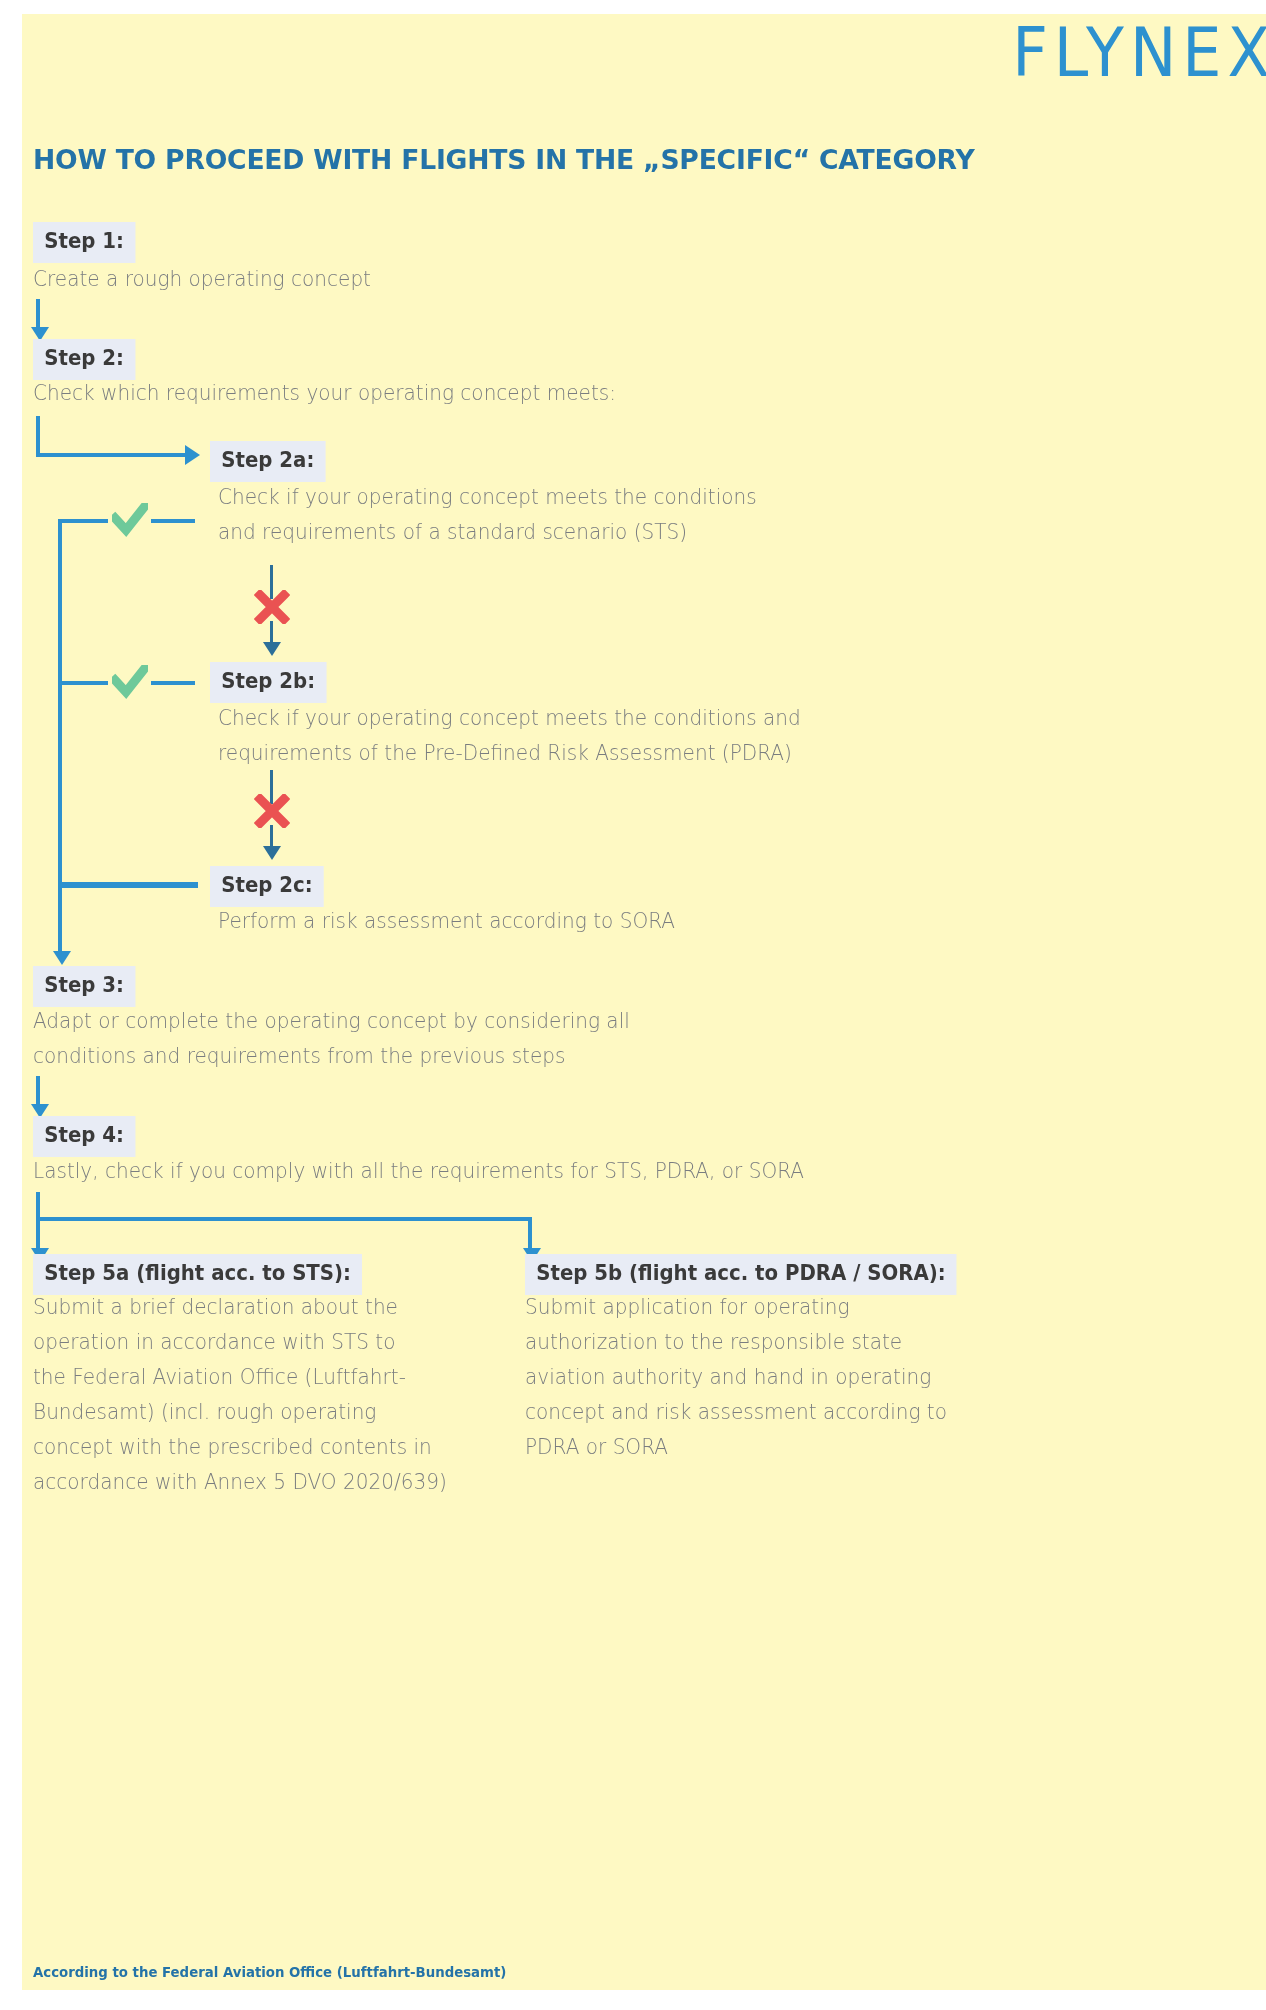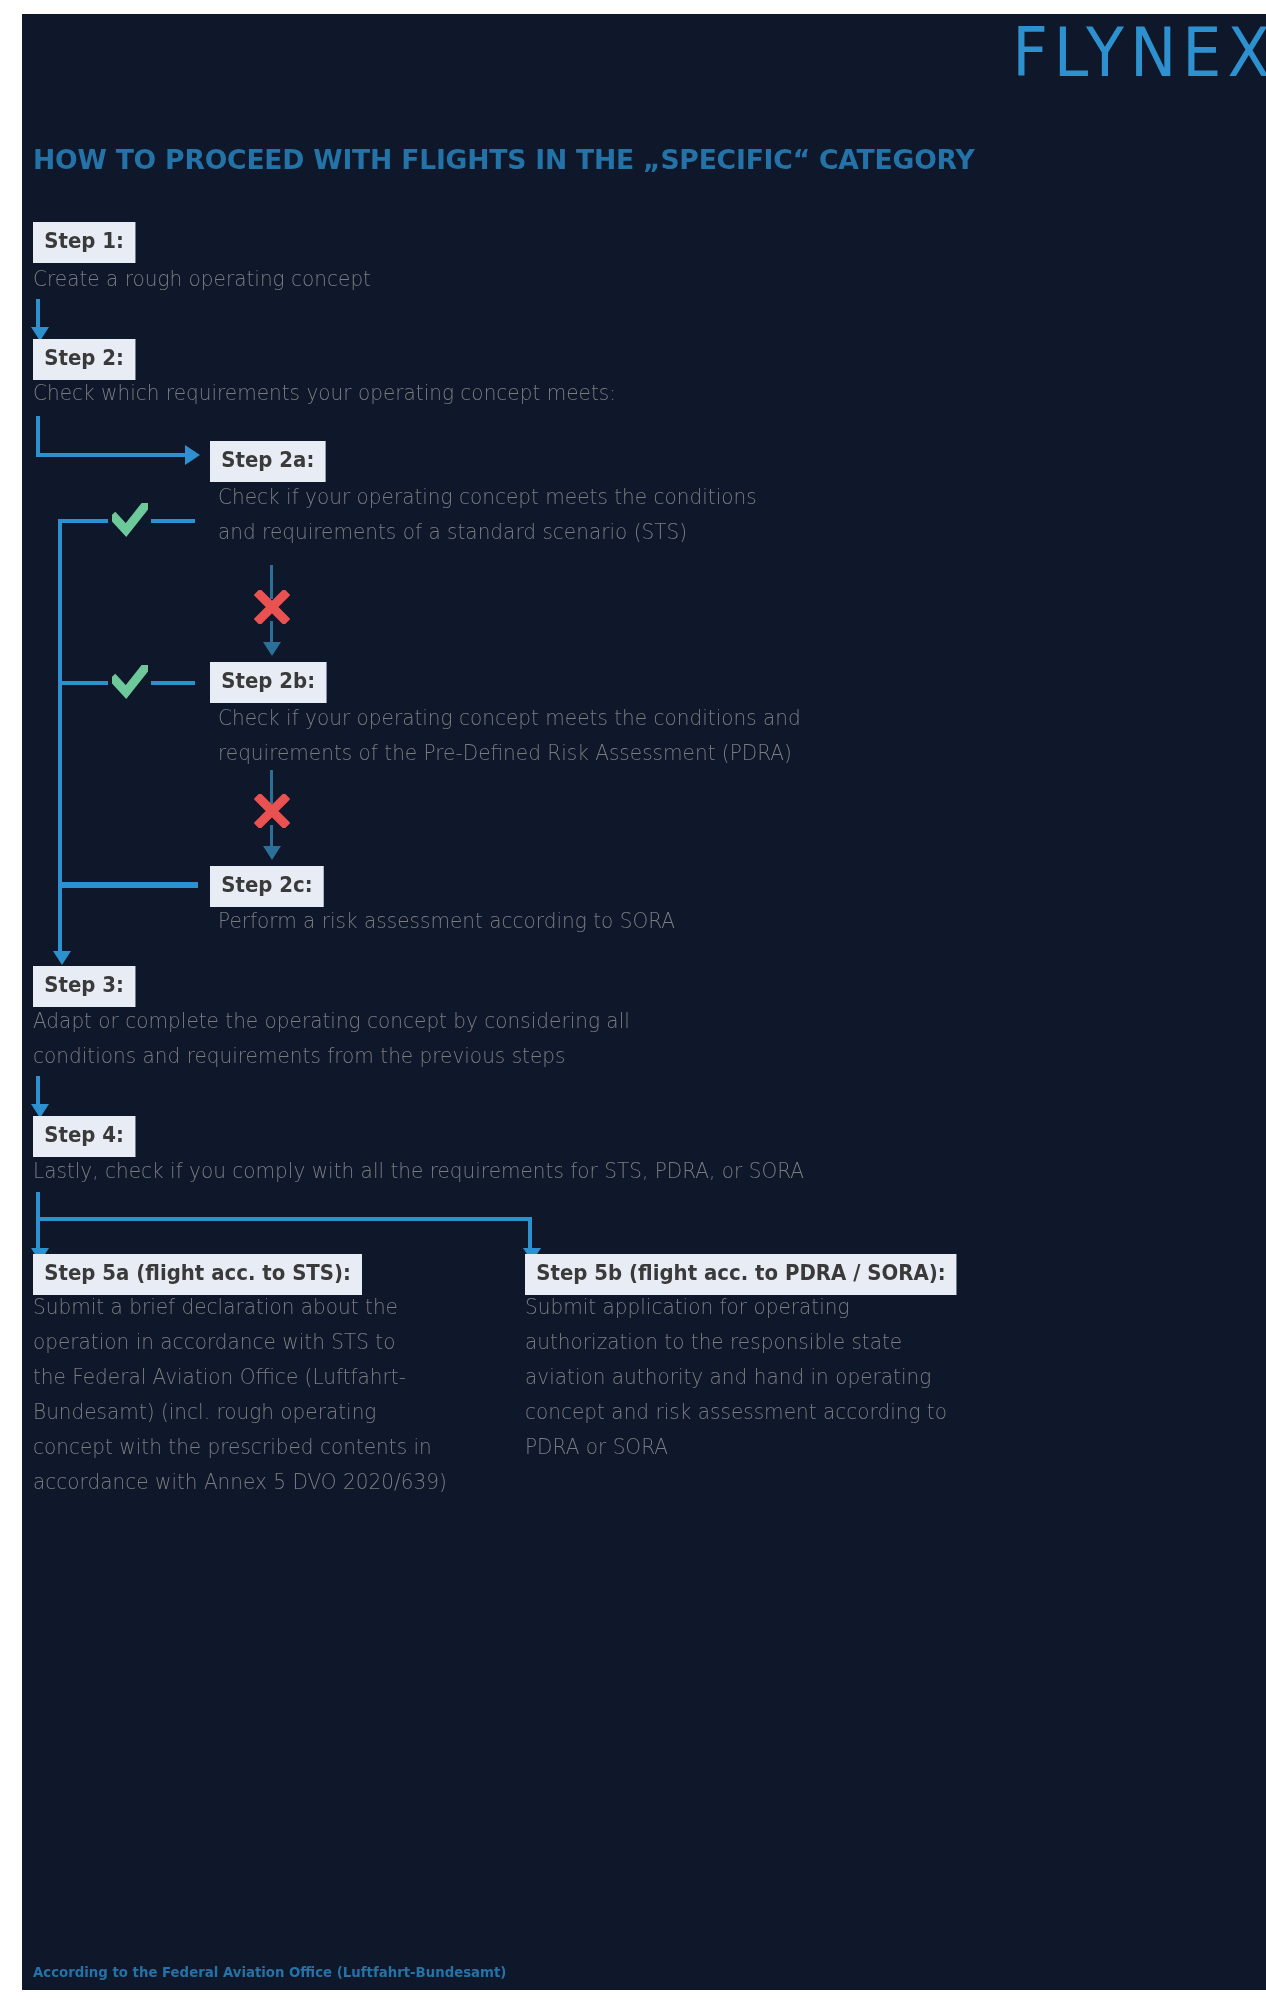--- a/index.html
+++ b/index.html
@@ -7,21 +7,21 @@
   body {
     width:1266px; height:2010px;
     font-family:"Liberation Sans", sans-serif;
     position:relative; overflow:hidden;
   }
   
   #poster{
     position:absolute;
     left:22px; top:14px;
     width:1244px; height:1976px;
-    background:#0f172a;
+    background:#fef9c3;
     overflow:hidden;
   }
 
   
   #logo{
     position:absolute; right:-10px; top:6px;
     font-family:"DejaVu Sans", sans-serif;
     font-size:62px; font-weight:400;
     letter-spacing:6px;
     color:#2d91cf;

